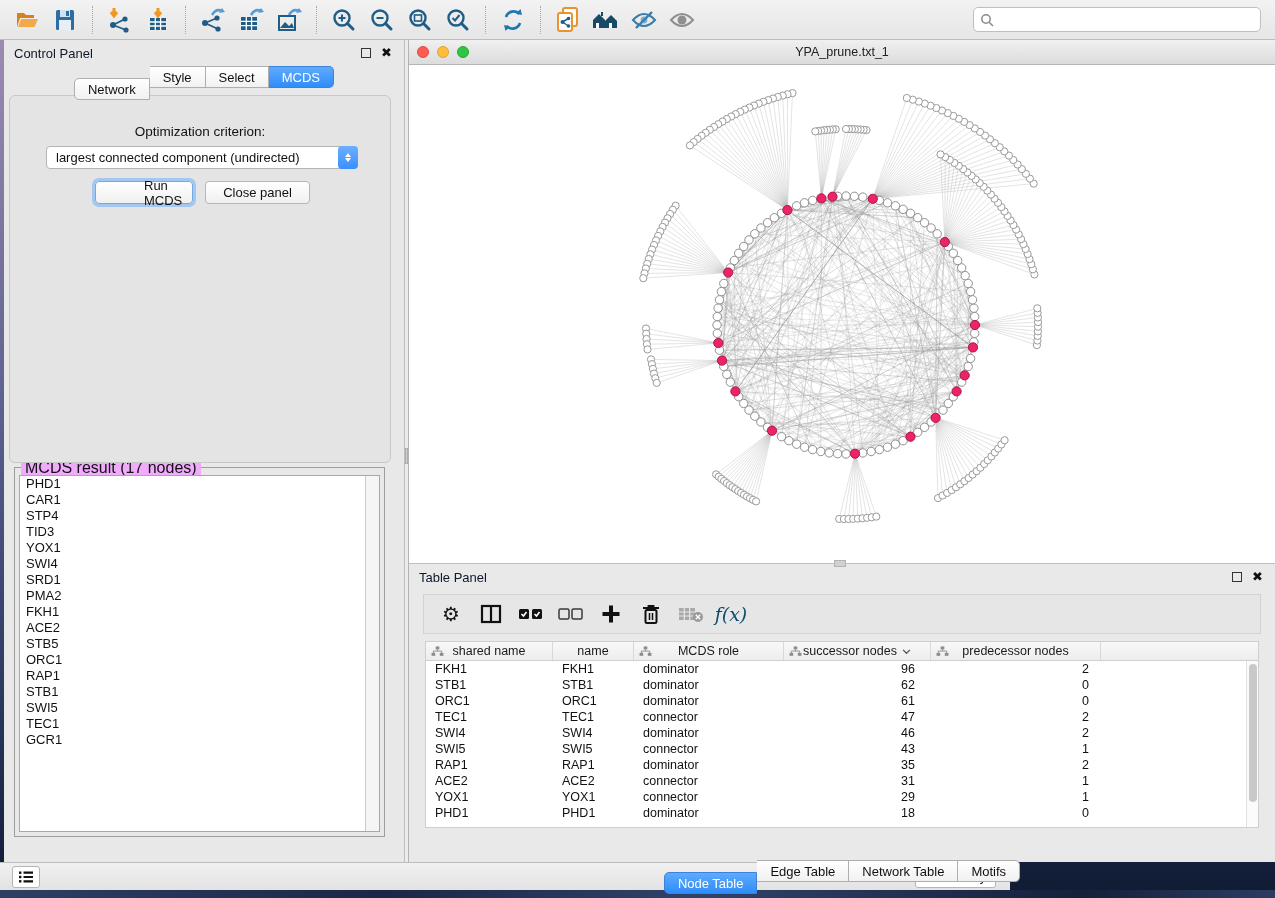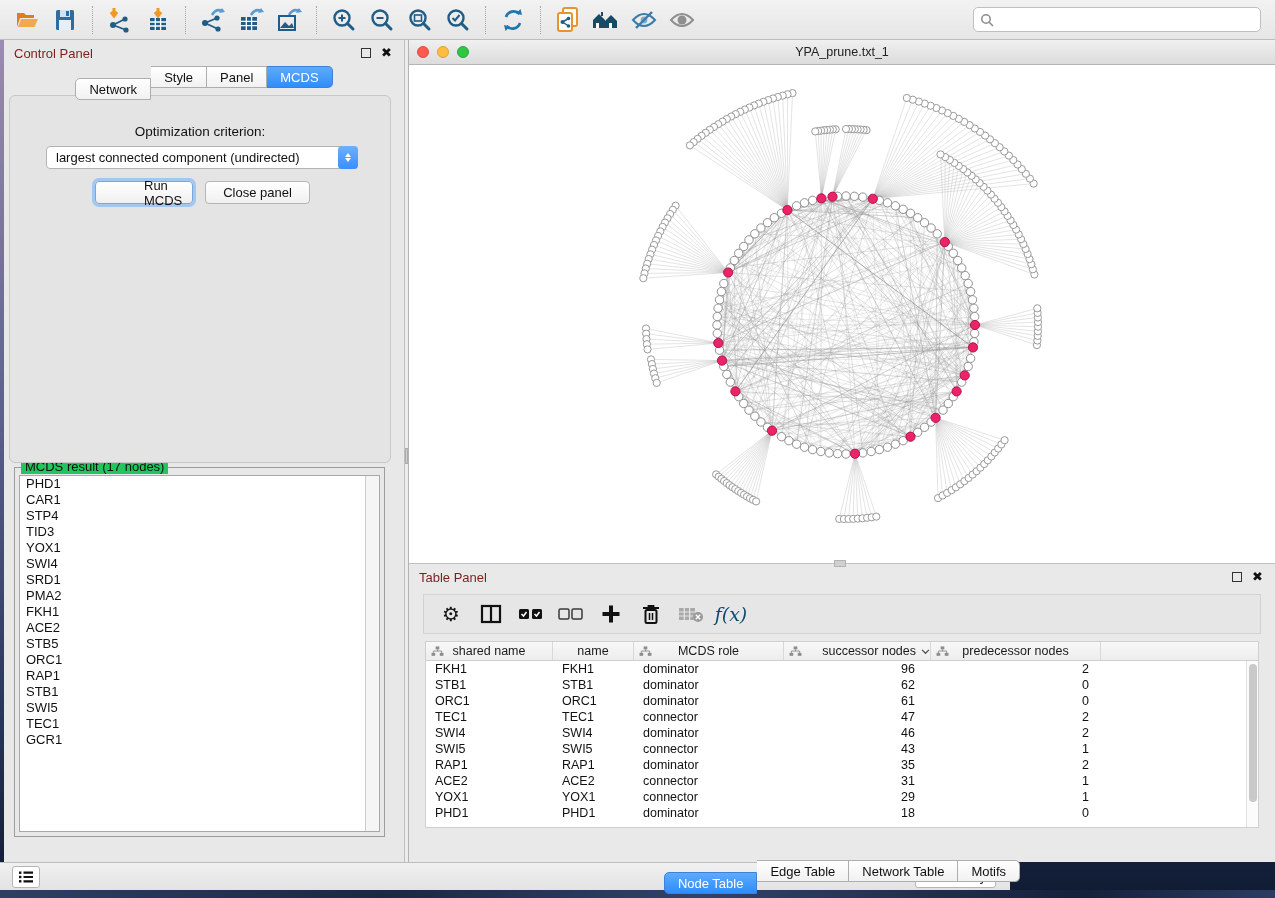--- a/index.html
+++ b/index.html
@@ -26,21 +26,21 @@
   
   #left-strip { left:0; top:40px; width:4px; height:850px;
     background:linear-gradient(180deg,#9b8bb0,#5a5f8e 45%,#27355c 80%,#101b33); }
   #v-splitter { left:404px; top:40px; width:5px; height:822px; background:#ececec;
     border-left:1px solid #bfbfbf; border-right:1px solid #b3b3b3; }
   #v-grip { left:0; top:408px; width:3px; height:16px; background:#cfcfcf; border:1px solid #adadad; }
 
   
   #control-panel { left:4px; top:40px; width:400px; height:822px; background:#e8e8e8; }
   .panel-titlebar { height:26px; display:flex; align-items:center; padding:0 12px 0 10px; }
-  .panel-title { font-size:13px; color:#7f1d1d; }
+  .panel-title { font-size:13px; color:#0f172a; }
   .panel-title-icons { margin-left:auto; display:flex; align-items:center; gap:10px; }
   .float-ic { width:10px; height:10px; border:1.5px solid #333; display:inline-block; }
   .close-ic { font-size:13px; color:#111; line-height:10px; font-family:"DejaVu Sans",sans-serif;}
 
   .seg-tabs { display:flex; justify-content:center; position:relative; z-index:2; }
   .seg-tab { height:22px; padding:0 13px; display:flex; align-items:center; font-size:13px;
     background:linear-gradient(#ffffff,#f1f1f1); border:1px solid #aeaeae; border-left:none; cursor:default;}
   .seg-tab:first-child { border-left:1px solid #aeaeae; border-radius:5px 0 0 5px;margin-top:12px; }
   .seg-tab:last-child { border-radius:0 5px 5px 0; }
   .seg-tab.sel { background:linear-gradient(#5faafd,#2f8df9); color:#fff; border-color:#3c82d8; }
@@ -53,21 +53,21 @@
   #criterion-stepper { position:absolute; right:-1px; top:-1px; width:20px; height:23px; border-radius:4px;
     background:linear-gradient(#6cb0fe,#3a8efe); display:flex; flex-direction:column; align-items:center; justify-content:center; gap:1px;}
   .chev-up { width:0; height:0; border-left:3.5px solid transparent; border-right:3.5px solid transparent; border-bottom:4.5px solid #fff;}
   .chev-dn { width:0; height:0; border-left:3.5px solid transparent; border-right:3.5px solid transparent; border-top:4.5px solid #fff;}
   .mac-btn { position:absolute; height:23px; background:linear-gradient(#ffffff,#f0f0f0);
     border:1px solid #b6b6b6; border-radius:4px; font-size:13px; display:flex; align-items:center; justify-content:center;}
   #run-btn { left:85px; top:85px; width:98px; border-color:#74a9e4; box-shadow:0 0 0 3px rgba(110,175,250,.55);padding-left:48px; }
   #closep-btn { left:195px; top:85px; width:105px; }
 
   #mcds-fieldset { left:10px; top:427px; width:371px; height:370px; border:1px solid #9d9d9d; }
-  #mcds-legend { position:absolute; top:-9px; left:6px; background:#22c55e; padding:0 4px; font-size:13px; }
+  #mcds-legend { position:absolute; top:-9px; left:6px; background:#f0abfc; padding:0 4px; font-size:16px; }
   #mcds-list-box { position:absolute; left:4px; right:4px; top:7px; bottom:4px; background:#fff; border:1px solid #a8a8a8; overflow:hidden;}
   #mcds-scroll { position:absolute; right:0; top:0; bottom:0; width:14px; background:#f5f5f5; border-left:1px solid #ccc; }
   .mcds-item { font-size:13px; line-height:16px; padding-left:6px; }
 
   
   #network-window { left:409px; top:40px; width:866px; height:523px; background:#fff; }
   #nw-titlebar { left:0; top:0; width:100%; height:25px;
     background:linear-gradient(#f0f0f0,#dcdcdc); border-bottom:1px solid #b5b5b5;
     display:flex; align-items:center; }
   .tl { width:12px; height:12px; border-radius:50%; margin-left:8px; }
@@ -258,21 +258,21 @@
   <div class="panel-titlebar">
     <span class="panel-title">Control Panel</span>
     <span class="panel-title-icons">
       <span class="float-ic"></span>
       <span class="close-ic">✖</span>
     </span>
   </div>
   <div class="seg-tabs" id="cp-tabs">
       <div class="seg-tab">Network</div>
       <div class="seg-tab">Style</div>
-      <div class="seg-tab">Panel</div>
+      <div class="seg-tab">Select</div>
       <div class="seg-tab sel">MCDS</div>
     </div>
   <div id="cp-box" class="abs">
     <div id="criterion-select" class="abs">
       <span>largest connected component (undirected)</span>
       <span id="criterion-stepper">
           <span class="chev-up"></span>
           <span class="chev-dn"></span>
         </span>
     </div>
@@ -1291,21 +1291,21 @@
         </div>
         <div class="hcell" style="width: 150px;">
           <span class="hicon"><svg width="13" height="11" viewBox="0 0 14 12">
               <rect x="5" y="0.5" width="4" height="3.2" fill="#8c8c8c"></rect>
               <rect x="0.5" y="7.5" width="4" height="3.2" fill="#8c8c8c"></rect>
               <rect x="9.5" y="7.5" width="4" height="3.2" fill="#8c8c8c"></rect>
               <path d="M7 3.7v2M2.5 7.5v-2h9v2" stroke="#8c8c8c" stroke-width="1" fill="none"></path>
             </svg></span>
           <span>MCDS role</span>
         </div>
-        <div class="hcell" style="width: 147px; justify-content: flex-end;">
+        <div class="hcell" style="width: 147px;">
           <span class="hicon"><svg width="13" height="11" viewBox="0 0 14 12">
               <rect x="5" y="0.5" width="4" height="3.2" fill="#8c8c8c"></rect>
               <rect x="0.5" y="7.5" width="4" height="3.2" fill="#8c8c8c"></rect>
               <rect x="9.5" y="7.5" width="4" height="3.2" fill="#8c8c8c"></rect>
               <path d="M7 3.7v2M2.5 7.5v-2h9v2" stroke="#8c8c8c" stroke-width="1" fill="none"></path>
             </svg></span>
           <span>successor nodes</span>
           <span><svg width="9" height="6" viewBox="0 0 10 7" style="margin-left:5px">
               <path d="M1 1l4 4 4-4" stroke="#555" stroke-width="1.5" fill="none"></path>
             </svg></span>

